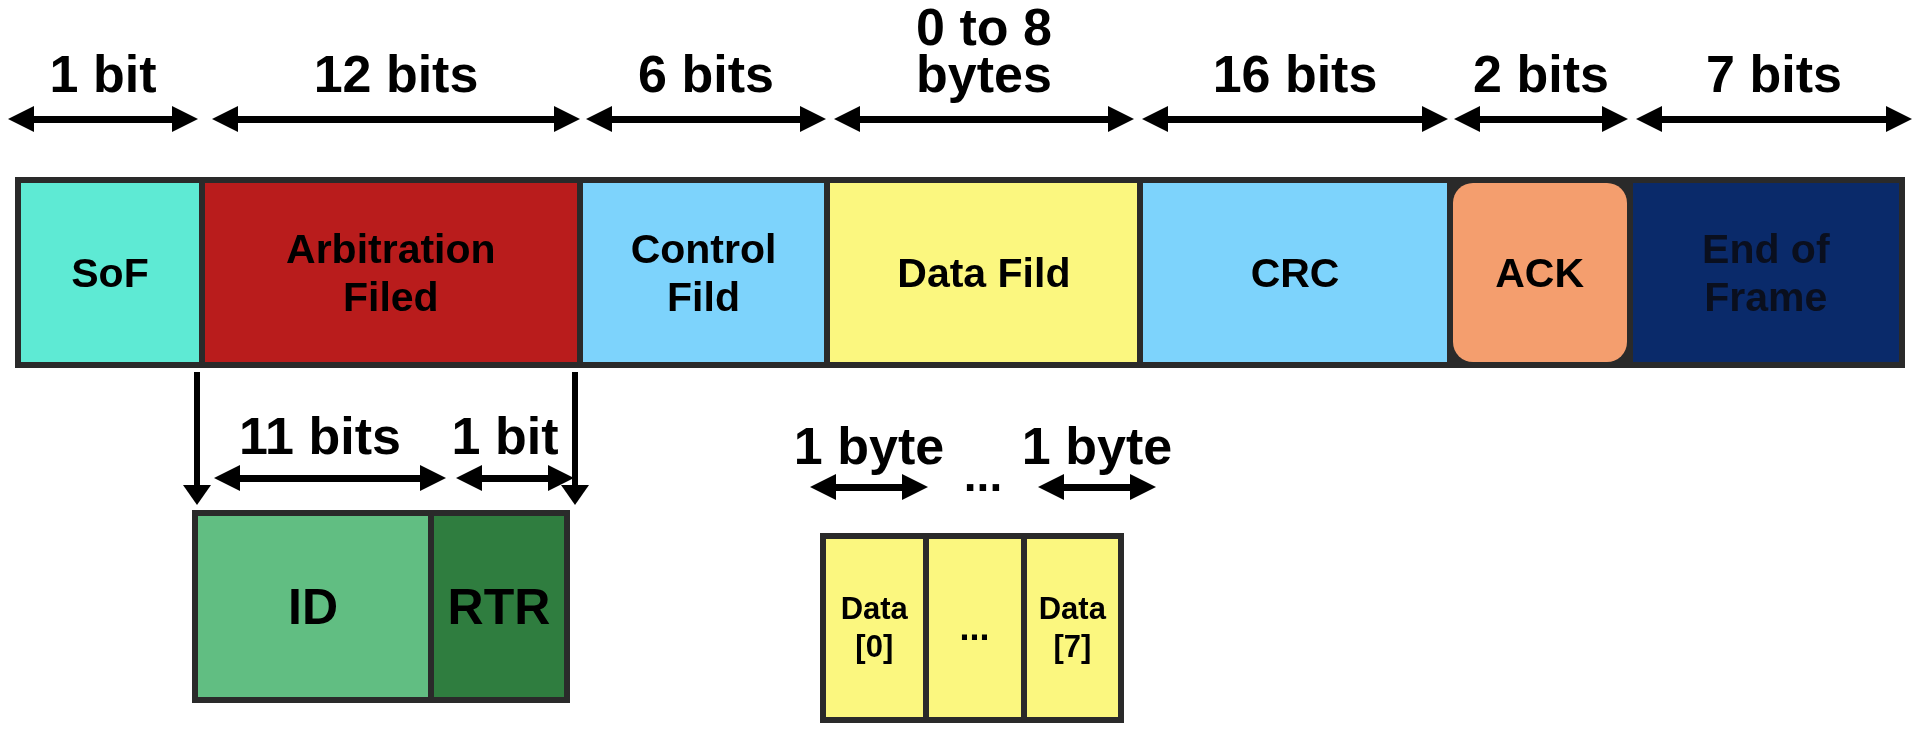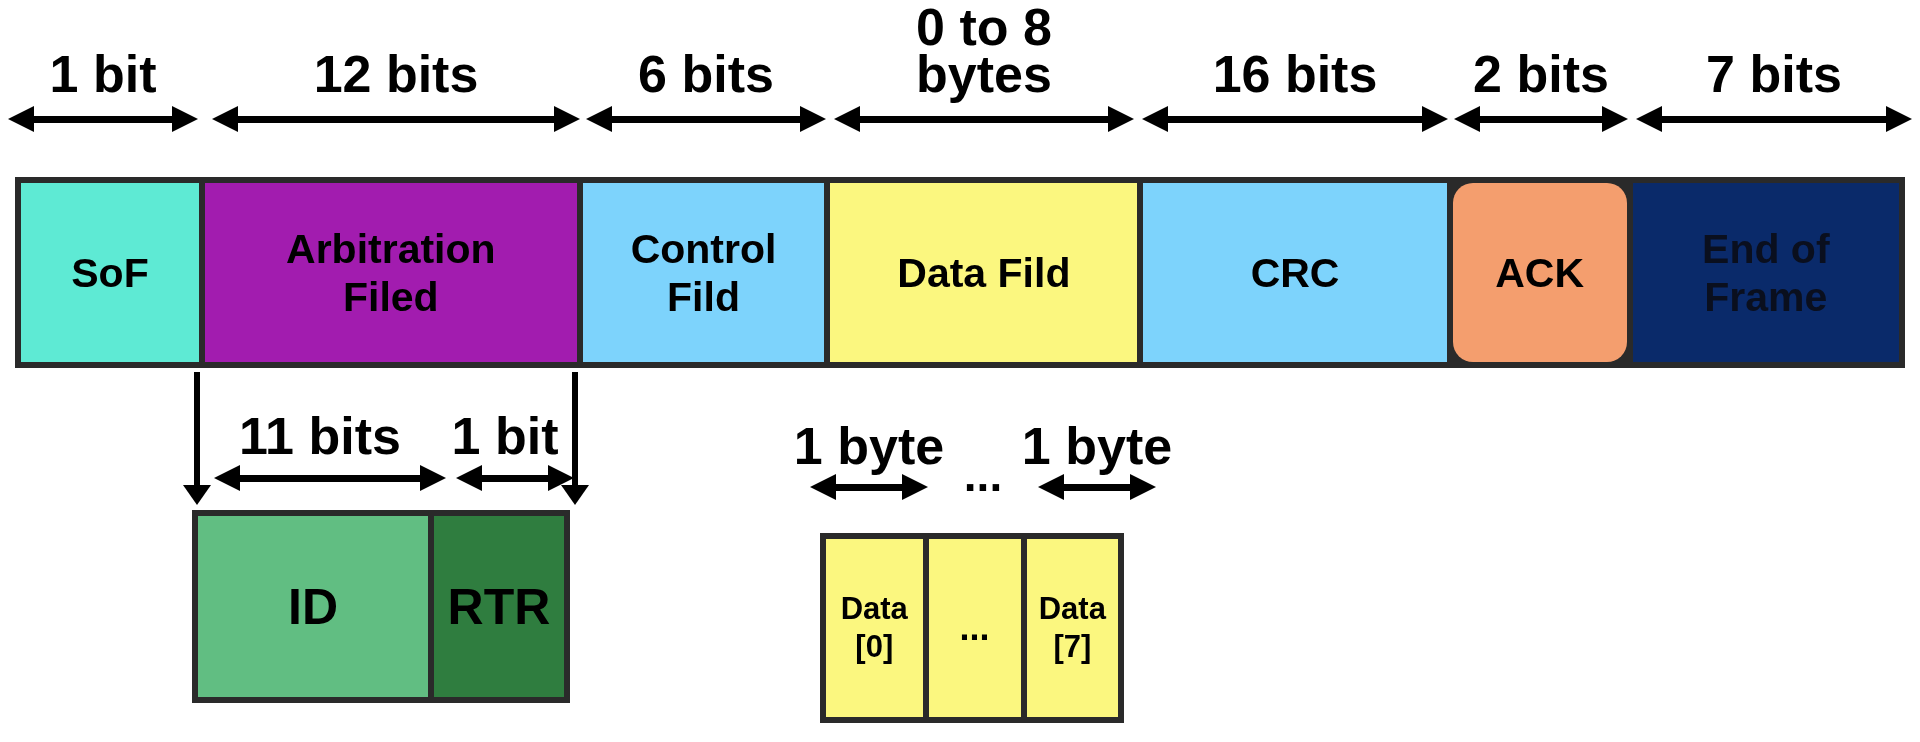--- a/index.html
+++ b/index.html
@@ -79,21 +79,21 @@
     </div>
   <div class="harrow" style="left:1454px;top:106px;width:174px;">
       <div class="bar"></div>
     </div>
   <div class="harrow" style="left:1636px;top:106px;width:276px;">
       <div class="bar"></div>
     </div>
 
   <div class="boxrow" style="left:15px;top:177px;width:1890px;height:191px;">
     <div class="seg frame-seg" style="flex: 179 0 0px; background-color: #5eead4;">SoF</div>
-    <div class="seg frame-seg" style="flex: 374 0 0px; background-color: #a21caf;">Arbitration
+    <div class="seg frame-seg" style="flex: 374 0 0px; background-color: #b91c1c;">Arbitration
 Filed</div>
     <div class="seg frame-seg" style="flex: 243 0 0px; background-color: #7dd3fc;">Control
 Fild</div>
     <div class="seg frame-seg" style="flex: 309 0 0px; background-color: rgb(251, 247, 127);">Data Fild</div>
     <div class="seg frame-seg" style="flex: 305 0 0px; background-color: #7dd3fc;">CRC</div>
     <div class="seg frame-seg" style="flex: 175 0 0px; background-color: rgb(244, 158, 110); border-radius: 20px;">ACK</div>
     <div class="seg frame-seg eof-text" style="flex: 268 0 0px; background-color: rgb(10, 42, 106);">End of
 Frame</div>
   </div>
 

